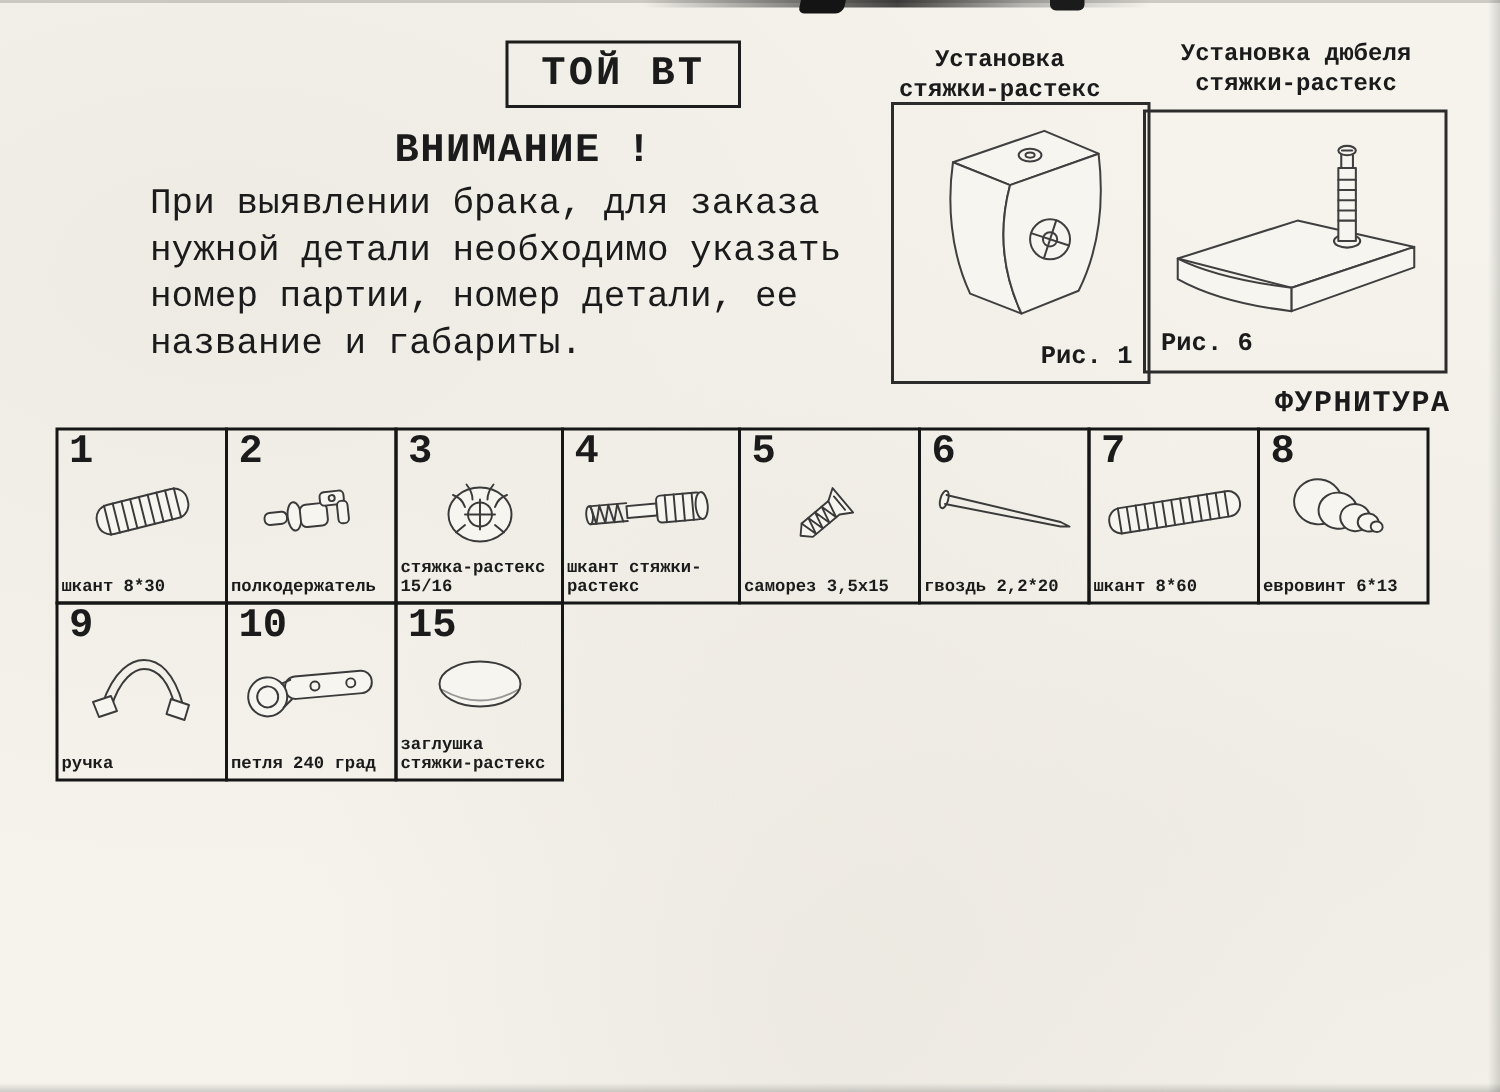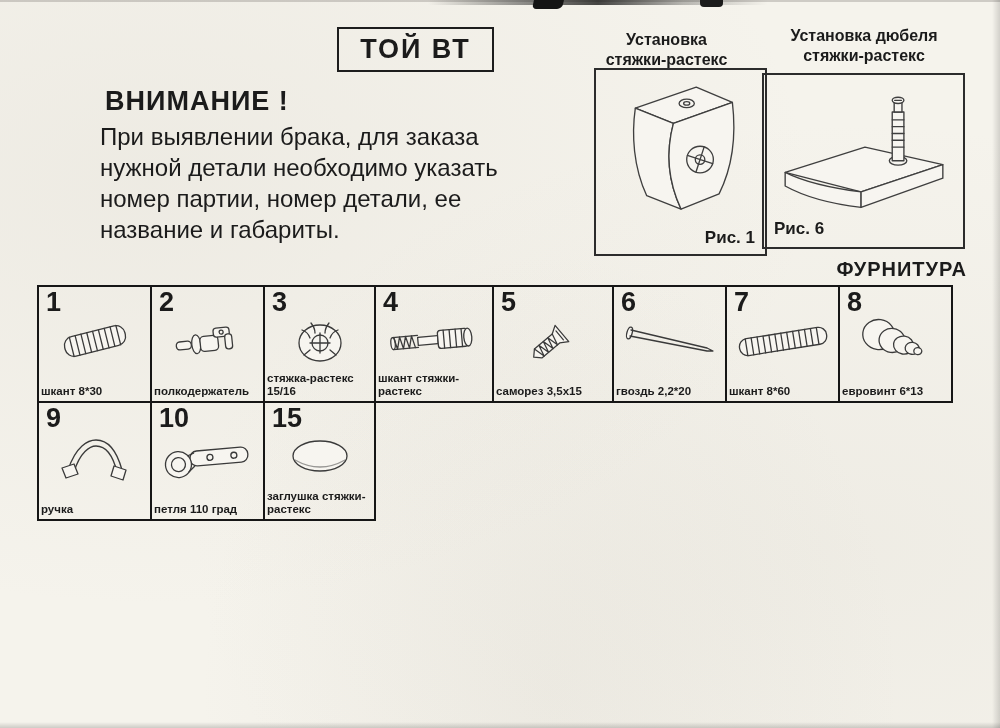--- a/index.html
+++ b/index.html
@@ -1,19 +1,19 @@
 <!DOCTYPE html>
 <html><head>
 <meta charset="utf-8">
 <style>
   html,body { margin:0; padding:0; background:#d8d5cf; }
   .page {
     position:relative; width:1000px; height:728px; margin:0 auto;
     background:#f5f3ec; overflow:hidden;
-    font-family:Liberation Sans, sans-serif;
+    font-family:Liberation Mono, monospace;
     color:#1b1b1b;
   }
   .page::before{
     content:""; position:absolute; inset:0; pointer-events:none;
     background:
       radial-gradient(ellipse at 15% 25%, rgba(198,192,180,.16), transparent 55%),
       radial-gradient(ellipse at 85% 75%, rgba(200,195,183,.14), transparent 55%),
       radial-gradient(ellipse at 55% 95%, rgba(190,184,172,.12), transparent 45%);
   }
   .pre { white-space:pre-line; }
@@ -30,21 +30,21 @@
   .art-bottom { left:0; bottom:0; width:100%; height:6px;
     background:linear-gradient(180deg, rgba(0,0,0,0), rgba(0,0,0,.16)); }
 
   
   .title-box {
     position:absolute; left:337px; top:27px; width:157px; height:45px;
     border:2px solid #1d1d1d; display:flex; align-items:center; justify-content:center;
     font-size:27px; font-weight:600; letter-spacing:2px; box-sizing:border-box;
   }
   .warning-title {
-    position:absolute; left:105px; top:86px; width:330px; text-align:left;
+    position:absolute; left:105px; top:86px; width:330px; text-align:right;
     font-size:27px; font-weight:600; letter-spacing:1px;
   }
   .warning-text {
     position:absolute; left:100px; top:121px; width:490px;
     font-size:24px; line-height:31px; font-weight:500;
   }
 
   
   .fig-heading {
     position:absolute; text-align:center; font-weight:700; font-size:16px; line-height:1.25;
@@ -294,21 +294,21 @@
             <g transform="rotate(-5 50 28)">
               <rect class="shp" x="32" y="20" width="58" height="15" rx="7"></rect>
               <circle class="shp" cx="20" cy="32" r="13"></circle>
               <circle class="ln" cx="20" cy="32" r="7"></circle>
               <circle class="ln" cx="52" cy="27.5" r="3"></circle>
               <circle class="ln" cx="76" cy="27.5" r="3"></circle>
               <path class="ln" d="M30 24 L36 22 M30 40 L36 35"></path>
             </g>
           </svg>
         </div>
-        <div class="cell-label">петля 110 град</div>
+        <div class="cell-label">петля 240 град</div>
       </div>
 
       <div class="hw-cell" style="width:113px;height:120px">
         <div class="cell-num">15</div>
         <div class="cell-icon">
           <svg width="76" height="48" viewBox="0 0 76 48">
             <ellipse class="shp" cx="38" cy="22" rx="27" ry="15"></ellipse>
             <path class="ln" d="M13 26 q25 14 50 0" opacity="0.5"></path>
           </svg>
         </div>

